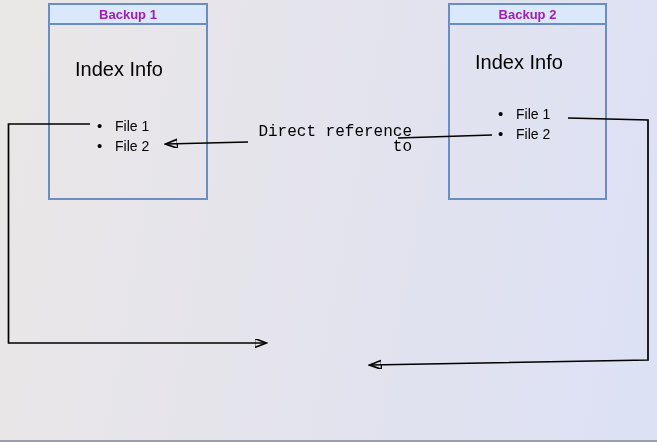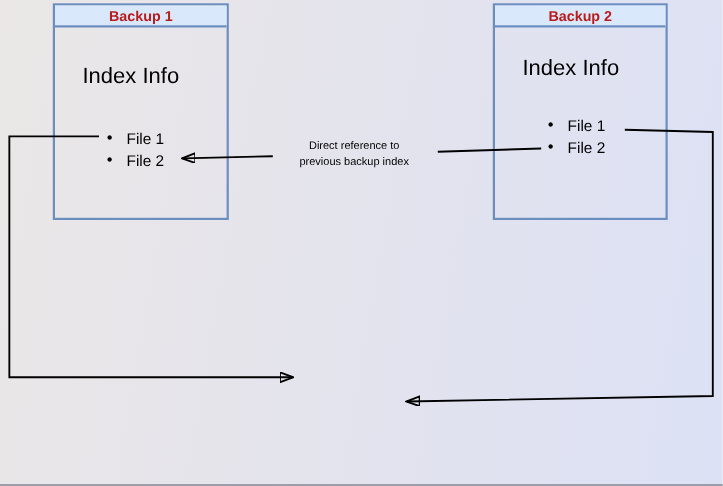--- a/index.html
+++ b/index.html
@@ -14,21 +14,21 @@
   }
   #bottom-edge{
     position:absolute;left:0;bottom:0;width:657px;height:2px;
     background:#9b9ea9;
   }
   .box{position:absolute;border:2px solid;box-sizing:border-box;background:transparent;}
   .box.blue{border-color:#6c8ebf;}
   .box.green{border-color:#82b366;}
   .box-header{
     display:flex;align-items:center;justify-content:center;
-    font-size:13px;font-weight:bold;color:#b91c1c;
+    font-size:13px;font-weight:bold;color:#a21caf;
     border-bottom:2px solid;box-sizing:border-box;text-align:right;
   }
   .blue .box-header{background:#dae8fc;border-bottom-color:#6c8ebf;height:20px;}
   .green .box-header{background:#d5e8d4;border-bottom-color:#82b366;height:22px;}
   .subtitle{position:absolute;font-size:20px;color:#000;line-height:20px;white-space:nowrap;}
   ul.file-list{position:absolute;margin:0;padding:0;list-style:none;}
   ul.file-list li{
     position:relative;font-size:14px;color:#000;line-height:20px;
     padding-left:65px;white-space:nowrap;
   }
@@ -45,21 +45,21 @@
   #backup2-box ul.file-list li{padding-left:66px;}
   #backup2-box ul.file-list li::before{left:48px;}
   #dedup-box{left:227px;top:279px;width:192px;height:159px;}
   #dedup-box ul.file-list{left:0;top:53px;}
   #dedup-box ul.file-list li{padding-left:66px;line-height:20.5px;}
   #dedup-box ul.file-list li::before{left:48px;line-height:20.5px;}
   #arrow-layer{position:absolute;left:0;top:0;width:657px;height:442px;pointer-events:none;}
   #arrow-layer path{fill:none;stroke:#000;stroke-width:1.7px;}
   #annotation{
     position:absolute;left:232px;top:125px;width:180px;
-    text-align:center;font-size:10px;line-height:15px;color:#000;
+    text-align:right;font-size:16px;line-height:15px;color:#000;font-family:Liberation Mono, monospace;
   }
   #annotation span{display:block;}
 </style>
 </head>
 <body>
 
 <div id="canvas">
 
   <div class="box blue" id="backup1-box">
     <div class="box-header">
@@ -91,17 +91,16 @@
       </marker>
     </defs>
     <path d="M90,124 L8.5,124 L8.5,343 L266,343" marker-end="url(#ah)"></path>
     <path d="M568,118 L648,120 L648,360 L370,365" marker-end="url(#ah)"></path>
     <path d="M492,135 L398,138"></path>
     <path d="M248,142 L166,144" marker-end="url(#ah)"></path>
   </svg>
 
   <div id="annotation">
     <span>Direct reference to</span>
-    <span>previous backup index</span>
   </div>
 
   <div id="bottom-edge"></div>
 </div>
 
 </body></html>

